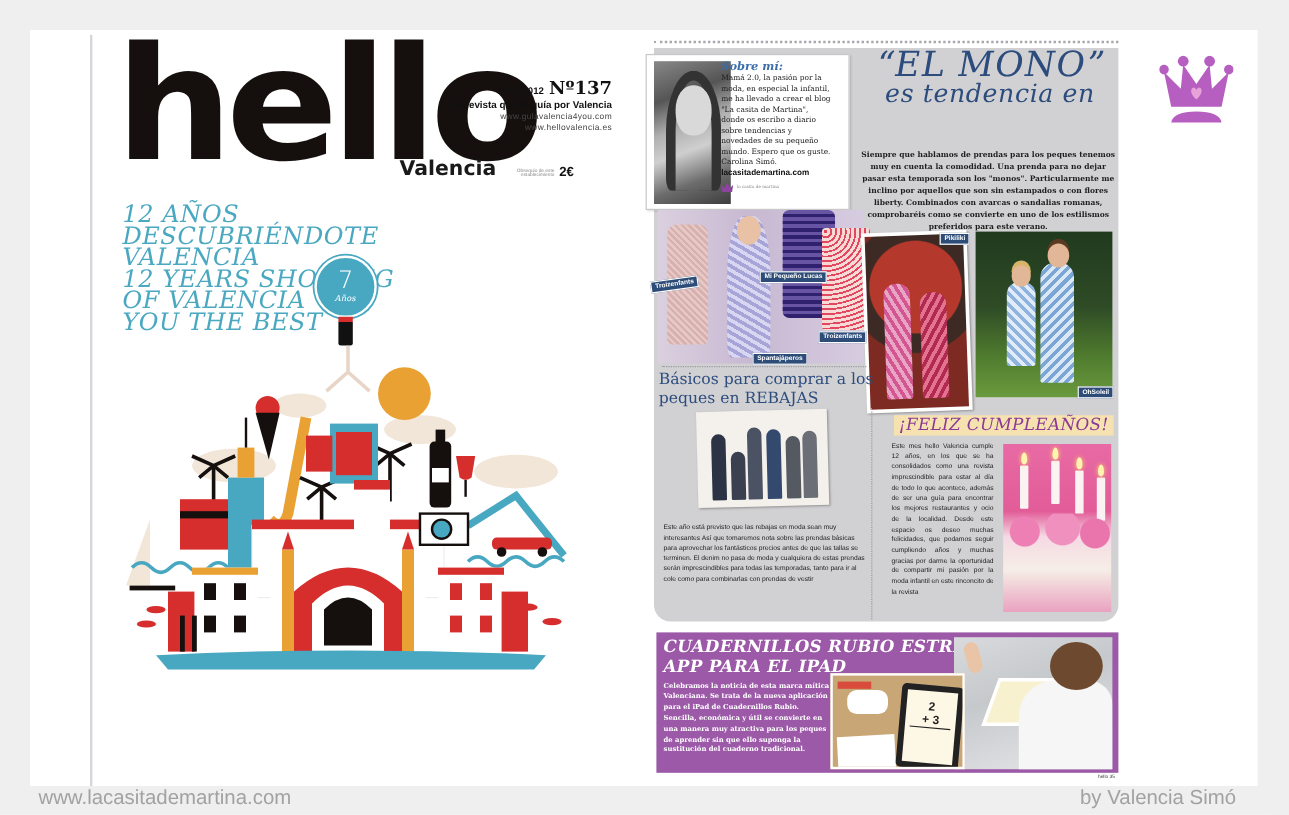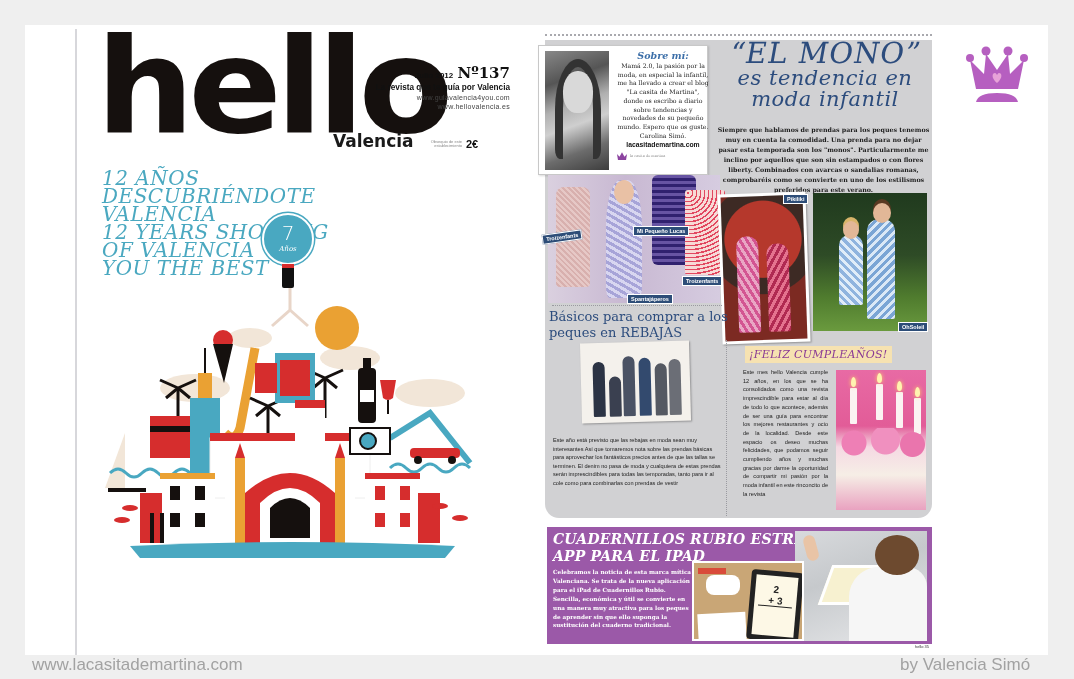--- a/index.html
+++ b/index.html
@@ -31,21 +31,21 @@
   .illustration { position: absolute; left: 100px; top: 288px; width: 380px; height: 272px; }
 
   
   .gray-panel { position: absolute; left: 545px; top: 40px; width: 387px; height: 478px; background: #d1d1d3; border-radius: 0 0 14px 14px; }
   .dotted-top { position: absolute; left: 545px; top: 34px; width: 387px; border-top: 2px dotted #a9a9ae; }
 
   .about-card { position: absolute; left: 538px; top: 45px; width: 170px; height: 130px; background: #fff; border: 1px solid #c8c8c8; box-shadow: 1px 1px 2px rgba(0,0,0,0.15); }
   .about-photo { position: absolute; left: 6px; top: 5px; width: 64px; height: 119px; background: linear-gradient(160deg, #888 0%, #555 25%, #b0b0b0 45%, #cfcfcf 60%, #6c6c6c 80%, #3d3d3d 100%); }
   .about-photo .face { position: absolute; left: 18px; top: 20px; width: 30px; height: 42px; background: #d9d9d9; border-radius: 48% 48% 45% 45%; }
   .about-photo .hair { position: absolute; left: 10px; top: 8px; width: 46px; height: 100px; border-radius: 50% 50% 10% 10%; border: 8px solid #333; border-bottom: none; }
-  .about-body { position: absolute; left: 78px; top: 4px; width: 92px; font-family: "DejaVu Serif", serif; text-align: center; }
+  .about-body { position: absolute; left: 62px; top: 4px; width: 92px; font-family: "DejaVu Serif", serif; }
   .about-title { font-style: italic; font-weight: bold; color: #3b6ea8; font-size: 9.5px; }
   .about-text { font-size: 6.2px; line-height: 8.7px; color: #222; margin-top: 1px; }
   .about-link { font-family: "Liberation Sans", sans-serif; font-weight: bold; font-size: 6.8px; color: #111; margin-top: 1px; }
   .about-logo { display: flex; align-items: center; gap: 3px; margin-top: 4px; font-size: 3.5px; color: #888; }
   .about-logo .crown-mini { width: 10px; height: 8px; background: #8c44a0; clip-path: polygon(0 20%, 25% 55%, 50% 0, 75% 55%, 100% 20%, 90% 100%, 10% 100%); }
 
   .mono-title { position: absolute; left: 714px; top: 38px; width: 222px; text-align: center; font-family: "DejaVu Serif", serif; font-style: italic; color: #2c4c7d; }
   .mono-title .l1 { font-size: 29px; line-height: 30px; letter-spacing: 1px; font-style: normal; transform: skewX(-10deg); display: inline-block; }
   .mono-title .l2 { font-size: 21px; line-height: 21px; letter-spacing: 0.5px; }
   .mono-body { position: absolute; left: 716px; top: 125px; width: 215px; text-align: center; font-family: "DejaVu Serif", serif; font-size: 6.3px; line-height: 10px; color: #1e1e1e; font-weight: bold; }
@@ -71,21 +71,21 @@
   .label-tag { position: absolute; background: #2d4d78; color: #fff; font-size: 5.5px; font-weight: bold; padding: 1px 3px; white-space: nowrap; border: 0.5px solid #fff; }
 
   .dotted-mid { position: absolute; left: 552px; top: 305px; width: 170px; border-top: 1.5px dotted #9a9aa0; }
   .dotted-v { position: absolute; left: 726px; top: 340px; height: 176px; border-left: 1.5px dotted #9a9aa0; }
 
   .basicos-title { position: absolute; left: 549px; top: 309px; width: 180px; font-family: "DejaVu Serif", serif; color: #2c4c7d; font-size: 13px; line-height: 15.5px; }
   .photo-denim { left: 581px; top: 342px; width: 109px; height: 80px; background: #f4f1ec; transform: rotate(-1.5deg); box-shadow: 1px 1px 2px rgba(0,0,0,0.3); }
   .photo-denim .kid { position: absolute; bottom: 6px; width: 12px; border-radius: 6px 6px 1px 1px; }
   .basicos-body { position: absolute; left: 553px; top: 436px; width: 170px; font-size: 5.6px; line-height: 8.6px; color: #1d1d1d; }
 
-  .feliz-title { position: absolute; left: 745px; top: 346px; background: #f6e2b1; padding: 0 4px; font-family: "DejaVu Serif", serif; font-style: italic; color: #8a3a95; font-size: 11px; line-height: 17px; letter-spacing: 0.3px; }
+  .feliz-title { position: absolute; left: 745px; top: 346px; background: #f6e2b1; padding: 0 4px; font-family: "DejaVu Serif", serif; font-style: italic; color: #8a3a95; font-size: 14px; line-height: 17px; letter-spacing: 0.3px; }
   .feliz-body { position: absolute; left: 743px; top: 368px; width: 85px; font-size: 5.6px; line-height: 8.7px; color: #1d1d1d; text-align: justify; }
   .photo-cake { left: 836px; top: 370px; width: 90px; height: 140px; background: linear-gradient(180deg, #e86aa4 0%, #e25c98 40%, #f5d9e3 55%, #f6eee6 75%, #e9a2c0 100%); }
   .photo-cake .candle { position: absolute; top: 18px; width: 7px; height: 36px; background: #fbf3f2; border-radius: 1px; }
   .photo-cake .candle::before { content: ""; position: absolute; left: 1px; top: -11px; width: 5px; height: 10px; background: #fff3b0; border-radius: 50% 50% 50% 50% / 60% 60% 40% 40%; box-shadow: 0 0 4px #ffd36b; }
   .photo-cake .frost { position: absolute; left: 0; top: 58px; width: 100%; height: 30px; background: radial-gradient(circle at 20% 50%, #ee7fb5 0 12px, transparent 13px), radial-gradient(circle at 55% 40%, #f090bf 0 14px, transparent 15px), radial-gradient(circle at 85% 55%, #ea75ad 0 12px, transparent 13px); }
 
   .rubio-band { position: absolute; left: 547px; top: 527px; width: 385px; height: 117px; background: #9b59a8; }
   .rubio-title { position: absolute; left: 553px; top: 531px; font-family: "DejaVu Serif", serif; font-style: italic; font-weight: bold; color: #fff; font-size: 14px; line-height: 17px; letter-spacing: 0.2px; }
   .rubio-body { position: absolute; left: 553px; top: 568px; width: 140px; font-family: "DejaVu Serif", serif; color: #fff; font-size: 5.7px; line-height: 8.9px; font-weight: bold; }
   .photo-ipad { left: 692px; top: 561px; width: 112px; height: 80px; background: #c9a676; border: 2px solid #fff; }
@@ -270,21 +270,20 @@
     <div class="about-logo">
       <span class="crown-mini"></span>
       <span>la casita de martina</span>
     </div>
   </div>
 </div>
 
 <div class="mono-title">
   <div><span class="l1">“EL MONO”</span></div>
   <div class="l2">es tendencia en</div>
-  <div class="l2">moda infantil</div>
 </div>
 <div class="mono-body">Siempre que hablamos de prendas para los peques tenemos muy en cuenta la comodidad. Una prenda para no dejar pasar esta temporada son los "monos". Particularmente me inclino por aquellos que son sin estampados o con flores liberty. Combinados con avarcas o sandalias romanas, comprobaréis como se convierte en uno de los estilismos preferidos para este verano.</div>
 
 <div class="photo photo-jumpsuits">
   <div class="suit1"></div>
   <div class="girl">
       <div class="head"></div>
     </div>
   <div class="suit2"></div>
 </div>

